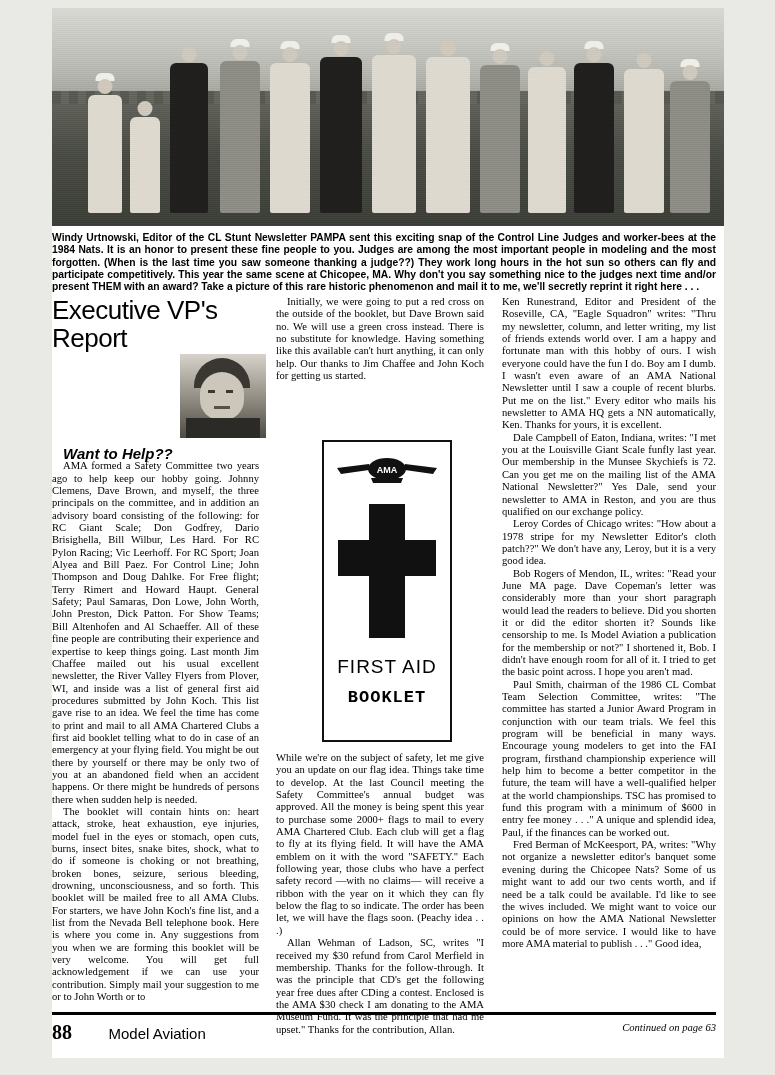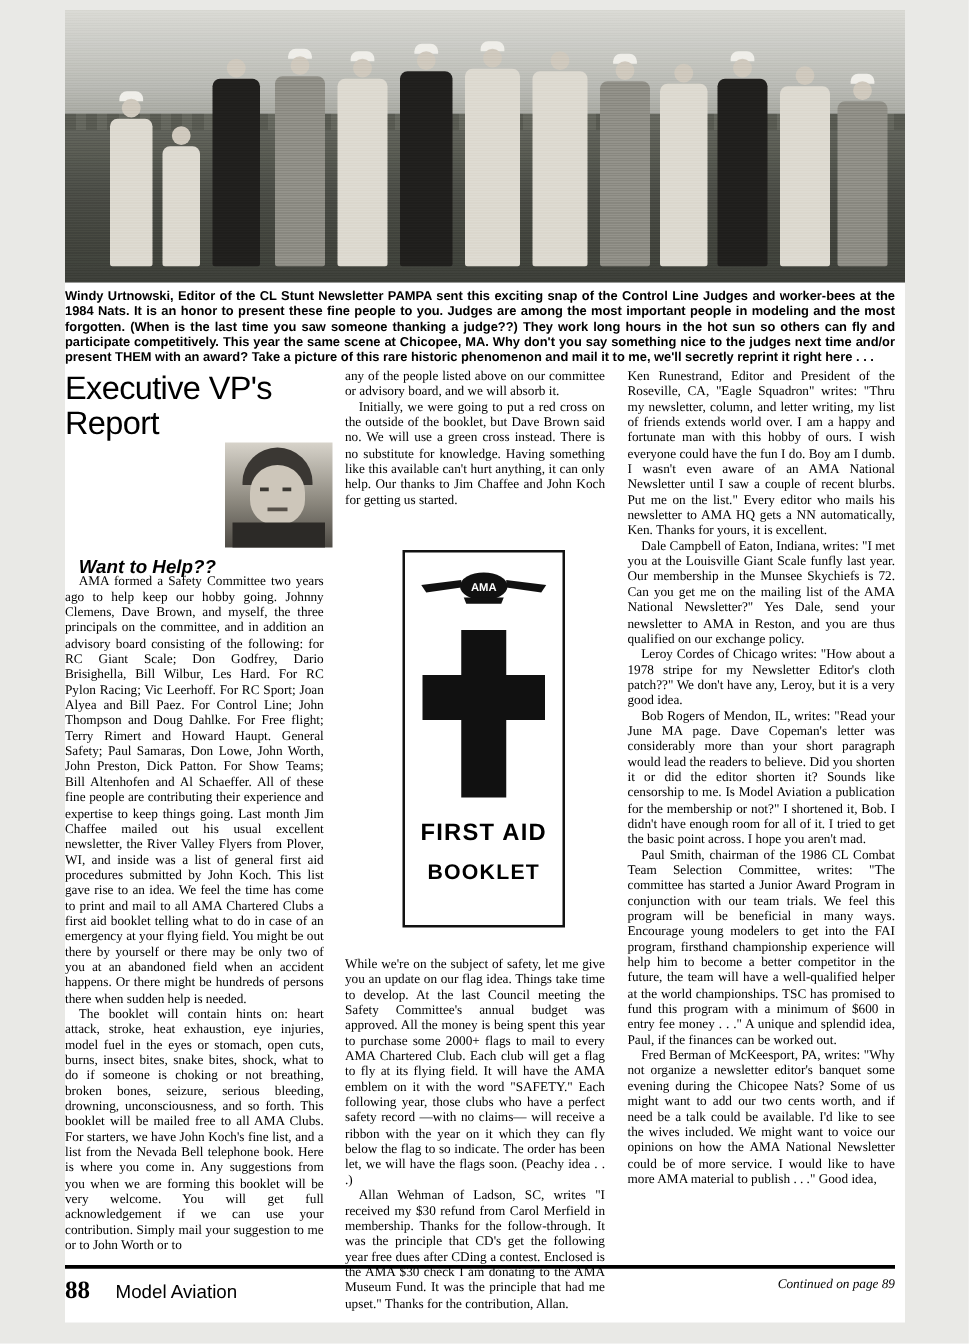--- a/index.html
+++ b/index.html
@@ -114,54 +114,54 @@
   }
   .col p{margin:0;text-indent:11px;}
   .col p.first{text-indent:11px;}
   .col p.noind{text-indent:0;}
   .subhead{
     font-family:"Liberation Sans", sans-serif;
     font-weight:bold;font-size:15px;margin:0 0 5px 0;text-indent:0;font-style:italic;
   }
   .col1{left:0;top:440px;width:207px;}
   .col2{left:224px;top:288px;width:208px;}
-  .col2b{left:224px;top:744px;width:208px;margin-top:14px;}
+  .col2b{left:224px;top:744px;width:208px;}
   .col3{left:450px;top:288px;width:214px;}
 
   
   .booklet{
     position:absolute;left:270px;top:432px;width:126px;height:298px;
     background:#fff;border:2px solid #111;
   }
   .booklet .wing{
     position:absolute;left:50%;transform:translateX(-50%);top:14px;width:104px;height:30px;
   }
   .booklet .cross-v{
     position:absolute;left:50%;transform:translateX(-50%);top:62px;width:36px;height:134px;background:#111;
   }
   .booklet .cross-h{
     position:absolute;left:50%;transform:translateX(-50%);top:98px;width:98px;height:36px;background:#111;
   }
   .booklet .fa{
     position:absolute;left:0;right:0;top:214px;text-align:center;
-    font-family:"Liberation Sans", sans-serif;font-weight:bold;font-size:19px;letter-spacing:1px;
+    font-family:"Liberation Sans", sans-serif;font-weight:normal;font-size:19px;letter-spacing:1px;
   }
   .booklet .bk{
     position:absolute;left:0;right:0;top:246px;text-align:center;
-    font-family:Liberation Sans, sans-serif;font-weight:bold;font-size:17px;letter-spacing:1px;
+    font-family:Liberation Mono, monospace;font-weight:bold;font-size:17px;letter-spacing:1px;
   }
 
   
   .footer{
     position:absolute;left:0;top:1004px;width:664px;
     border-top:3px solid #000;padding-top:6px;
     font-family:"Liberation Sans", sans-serif;
   }
   .pagenum{font-size:20px;font-weight:bold;display:inline-block;vertical-align:baseline;font-family:Liberation Serif, serif;}
-  .pubname{font-size:15px;display:inline-block;margin-left:16px;vertical-align:baseline;}
+  .pubname{font-size:15px;display:inline-block;margin-left:32px;vertical-align:baseline;}
   .cont{
     position:absolute;left:450px;top:1014px;width:214px;text-align:right;
     font-style:italic;font-size:10.6px;
   }
 </style>
 </head>
 <body>
 
 <div class="page">
   <div class="sheet">
@@ -236,21 +236,20 @@
     </div>
 
 
     <div class="col col1">
       <p class="subhead">Want to Help??</p>
       <p class="first">AMA formed a Safety Committee two years ago to help keep our hobby going. Johnny Clemens, Dave Brown, and myself, the three principals on the committee, and in addition an advisory board consisting of the following: for RC Giant Scale; Don Godfrey, Dario Brisighella, Bill Wilbur, Les Hard. For RC Pylon Racing; Vic Leerhoff. For RC Sport; Joan Alyea and Bill Paez. For Control Line; John Thompson and Doug Dahlke. For Free flight; Terry Rimert and Howard Haupt. General Safety; Paul Samaras, Don Lowe, John Worth, John Preston, Dick Patton. For Show Teams; Bill Altenhofen and Al Schaeffer. All of these fine people are contributing their experience and expertise to keep things going. Last month Jim Chaffee mailed out his usual excellent newsletter, the River Valley Flyers from Plover, WI, and inside was a list of general first aid procedures submitted by John Koch. This list gave rise to an idea. We feel the time has come to print and mail to all AMA Chartered Clubs a first aid booklet telling what to do in case of an emergency at your flying field. You might be out there by yourself or there may be only two of you at an abandoned field when an accident happens. Or there might be hundreds of persons there when sudden help is needed.</p>
       <p>The booklet will contain hints on: heart attack, stroke, heat exhaustion, eye injuries, model fuel in the eyes or stomach, open cuts, burns, insect bites, snake bites, shock, what to do if someone is choking or not breathing, broken bones, seizure, serious bleeding, drowning, unconsciousness, and so forth. This booklet will be mailed free to all AMA Clubs. For starters, we have John Koch's fine list, and a list from the Nevada Bell telephone book. Here is where you come in. Any suggestions from you when we are forming this booklet will be very welcome. You will get full acknowledgement if we can use your contribution. Simply mail your suggestion to me or to John Worth or to</p>
     </div>
 
     <div class="col col2">
-      <p class="noind">any of the people listed above on our committee or advisory board, and we will absorb it.</p>
       <p>Initially, we were going to put a red cross on the outside of the booklet, but Dave Brown said no. We will use a green cross instead. There is no substitute for knowledge. Having something like this available can't hurt anything, it can only help. Our thanks to Jim Chaffee and John Koch for getting us started.</p>
     </div>
 
     <div class="booklet">
       <svg class="wing" viewBox="0 0 104 30">
         <path d="M2 12 L34 8 L34 14 L6 18 Z" fill="#111"></path>
         <path d="M102 12 L70 8 L70 14 L98 18 Z" fill="#111"></path>
         <ellipse cx="52" cy="13" rx="19" ry="11" fill="#111"></ellipse>
         <text x="52" y="17" font-family="Liberation Sans, sans-serif" font-size="9" font-weight="bold" fill="#fff" text-anchor="middle">AMA</text>
         <path d="M36 22 L68 22 L66 27 L38 27 Z" fill="#111"></path>
@@ -272,16 +271,16 @@
       <p>Leroy Cordes of Chicago writes: "How about a 1978 stripe for my Newsletter Editor's cloth patch??" We don't have any, Leroy, but it is a very good idea.</p>
       <p>Bob Rogers of Mendon, IL, writes: "Read your June MA page. Dave Copeman's letter was considerably more than your short paragraph would lead the readers to believe. Did you shorten it or did the editor shorten it? Sounds like censorship to me. Is Model Aviation a publication for the membership or not?" I shortened it, Bob. I didn't have enough room for all of it. I tried to get the basic point across. I hope you aren't mad.</p>
       <p>Paul Smith, chairman of the 1986 CL Combat Team Selection Committee, writes: "The committee has started a Junior Award Program in conjunction with our team trials. We feel this program will be beneficial in many ways. Encourage young modelers to get into the FAI program, firsthand championship experience will help him to become a better competitor in the future, the team will have a well-qualified helper at the world championships. TSC has promised to fund this program with a minimum of $600 in entry fee money . . ." A unique and splendid idea, Paul, if the finances can be worked out.</p>
       <p>Fred Berman of McKeesport, PA, writes: "Why not organize a newsletter editor's banquet some evening during the Chicopee Nats? Some of us might want to add our two cents worth, and if need be a talk could be available. I'd like to see the wives included. We might want to voice our opinions on how the AMA National Newsletter could be of more service. I would like to have more AMA material to publish . . ." Good idea,</p>
     </div>
 
     <div class="footer">
       <span class="pagenum">88</span>
       <span class="pubname">Model Aviation</span>
     </div>
-    <div class="cont">Continued on page 89</div>
+    <div class="cont">Continued on page 63</div>
 
   </div>
 </div>
 
 </body></html>

